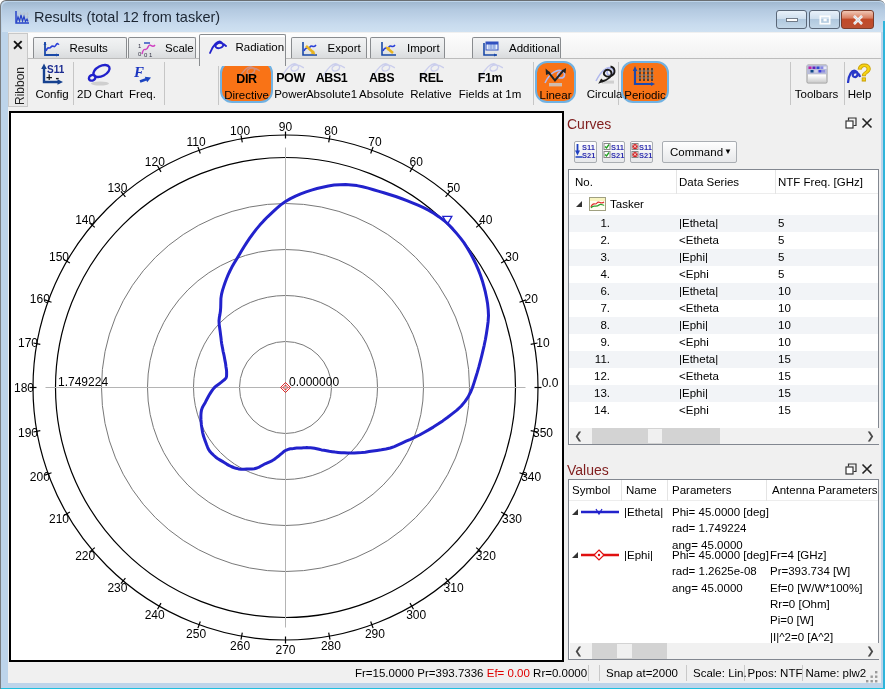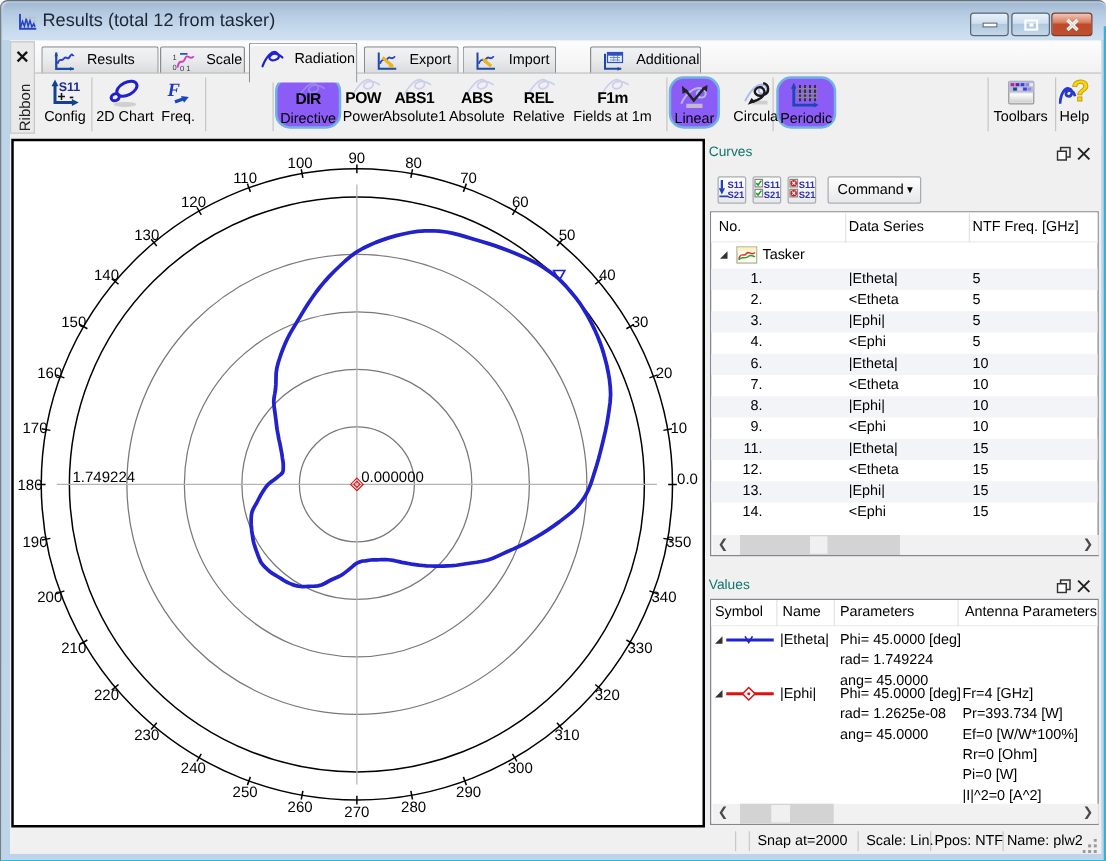--- a/index.html
+++ b/index.html
@@ -34,28 +34,28 @@
 #rstrip{position:absolute;left:0;top:1px;width:20px;height:74px;background:#e9e9e9;
  border:1px solid #c8c8c8}
 #rstrip .x{position:absolute;left:3px;top:3px;font-size:14px;font-weight:bold;color:#111}
 #rstrip .lbl{position:absolute;left:4px;top:71px;transform:rotate(-90deg);transform-origin:0 0;white-space:nowrap;font-size:12px;color:#222}
 
 #toolbar{position:absolute;left:20px;top:27px;width:853px;height:49px;background:#f0f0f0}
 .sep{position:absolute;top:3px;width:1px;height:43px;background:#c6c6c6}
 .tbtn{position:absolute;top:1px;height:46px;text-align:center}
 .tbtn .lbl{position:absolute;left:50%;transform:translateX(-50%);top:28px;white-space:nowrap}
 .tbtn .ict{position:absolute;left:50%;transform:translateX(-50%);top:11px;font-weight:bold;font-size:12.5px;white-space:nowrap;letter-spacing:-0.4px}
-.hib{border:2px solid #70b2e3;background:#8b5cf6;border-radius:12px;top:2px!important;height:42px!important}
+.hib{border:2px solid #70b2e3;background:#f97316;border-radius:12px;top:2px!important;height:42px!important}
 .hib .lbl{top:26px!important}.hib .ict{top:9px!important}
 .loopbg{position:absolute;left:50%;top:2px;transform:translateX(-42%);opacity:.5}
 
 #chartbox{position:absolute;left:8px;top:110px;width:555px;height:551px;background:#fff;border:2px solid #000}
 #chartbox svg text{font-size:12px;fill:#000}
 
-.ptitle{position:absolute;font-size:11px;color:#0f766e}
+.ptitle{position:absolute;font-size:14px;color:#7f1d1d}
 .pframe{position:absolute;left:567px;width:311px;background:#fff;border:1px solid #828790}
 .phead{position:absolute;border-bottom:1px solid #ededed;background:#fff}
 .pcol{position:absolute;top:0;width:1px;background:#e4e4e4}
 .stripe{position:absolute;left:0;width:100%;height:17px;background:#f2f4f7}
 .cell{position:absolute;white-space:nowrap}
 .r{text-align:right}
 
 .sbtn{position:absolute;top:140px;width:23px;height:22px;border:1px solid #a9adb2;border-radius:2px;
  background:linear-gradient(180deg,#fefefe,#e7e8ea)}
 
@@ -539,20 +539,21 @@
 <div class="cell" style="left:201px;top:134.2px">Pi=0 [W]</div>
 <div class="cell" style="left:201px;top:150.5px">|I|^2=0 [A^2]</div>
 <div class="hsb" style="left:1px;top:163px;width:309px">
         <div class="ar" style="left:0">❮</div>
         <div class="ar" style="right:0">❯</div>
         <div class="th" style="left:22px;width:75px"></div>
         <div class="gr" style="left:47px;width:15px"></div>
       </div>
 </div>
 <div id="status">
+<div class="it" style="left:347px">Fr=15.0000 Pr=393.7336 <span class="red">Ef= 0.00</span> Rr=0.0000</div>
 <div class="vs" style="left:580px"></div>
 <div class="vs" style="left:591px"></div>
 <div class="vs" style="left:678px"></div>
 <div class="vs" style="left:736px"></div>
 <div class="vs" style="left:794px"></div>
 <div class="it" style="left:598px">Snap at=2000</div>
 <div class="it" style="left:685px">Scale: Lin.</div>
 <div class="it" style="left:739.5px">Ppos: NTF</div>
 <div class="it" style="left:797.5px">Name: plw2</div>
 <svg class="abs" style="left:858px;top:8px" width="13" height="12" viewBox="0 0 13 12">

